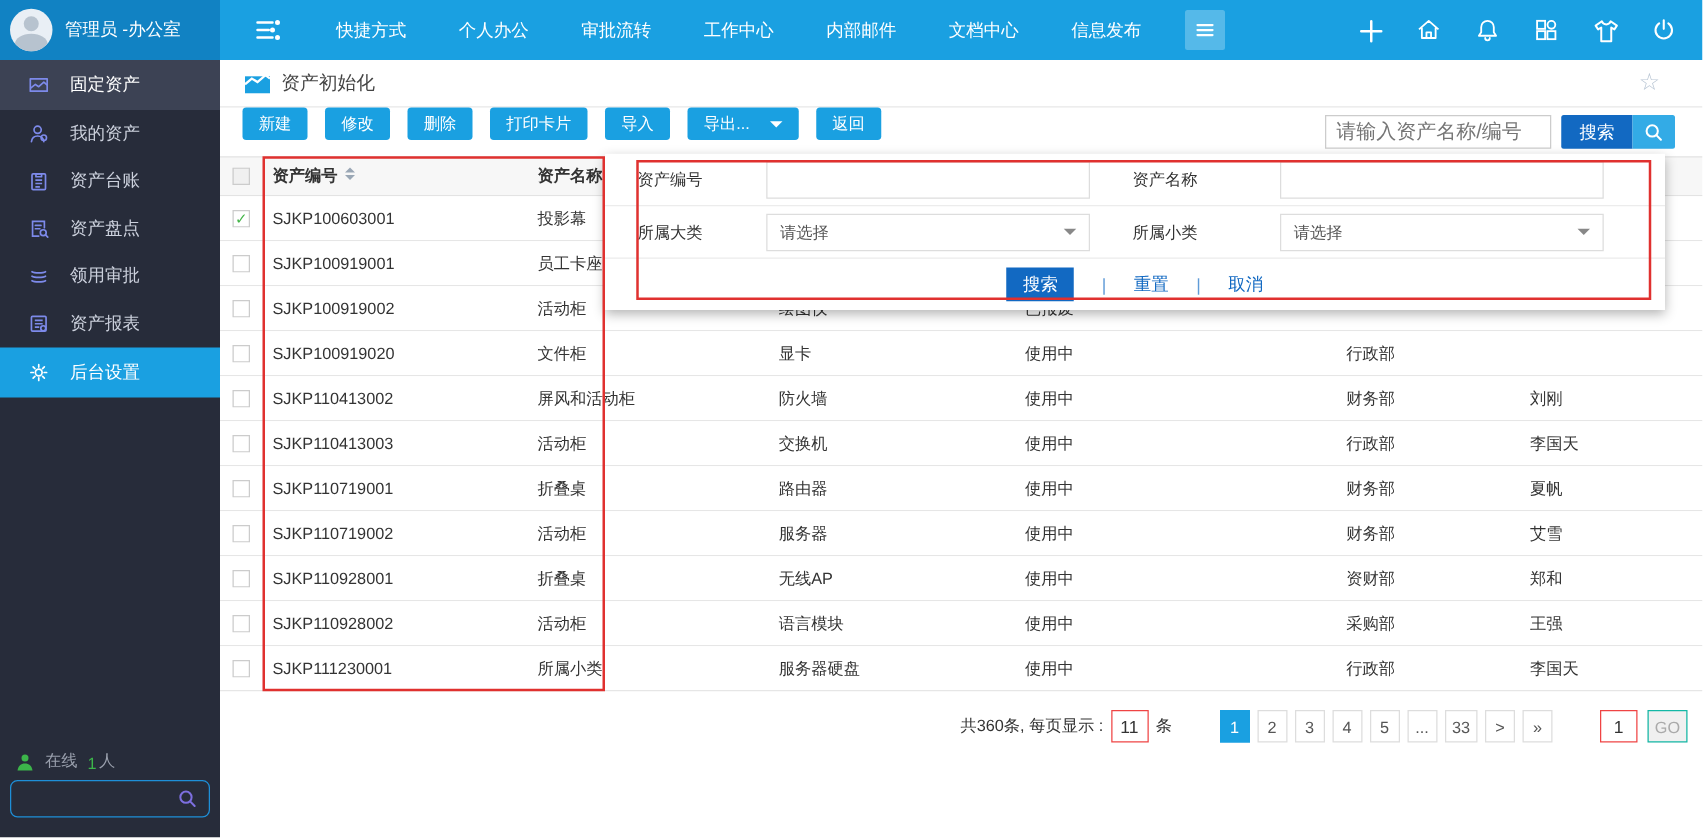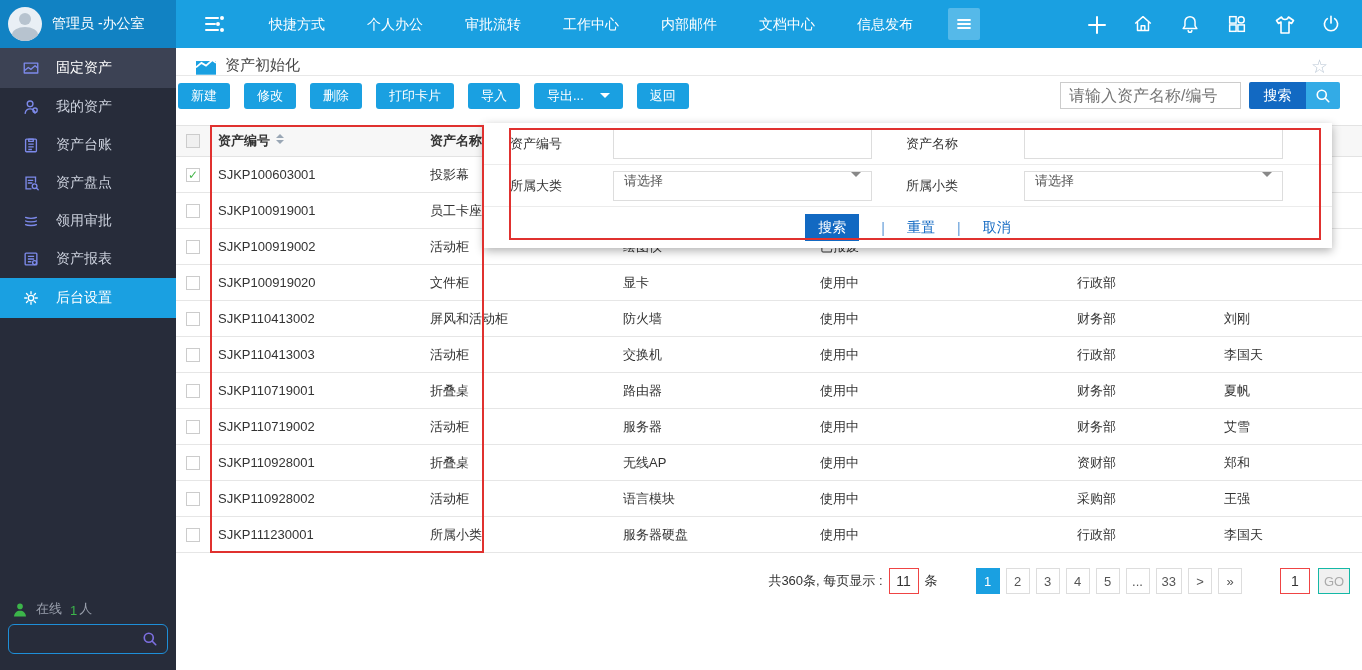--- a/index.html
+++ b/index.html
@@ -28,25 +28,25 @@
   .side-item.active{height:40px;background:var(--accent);color:#fff}
   .sic{width:18px;height:18px;flex:none}
   .online{position:absolute;left:12px;bottom:52px;display:flex;align-items:flex-end;gap:8px;font-size:13px;color:#9aa0ad}
   .online .num{color:var(--online-green)}
   .side-search{position:absolute;left:8px;bottom:16px;width:160px;height:30px;border:1px solid #1e8fd8;border-radius:6px;background:transparent;display:flex;align-items:center}
   .side-search input{flex:1;background:transparent;border:none;outline:none;color:#ccd1dd;padding:0 8px;font-size:13px;min-width:0}
   .side-search .mag{width:18px;height:18px;margin-right:8px;flex:none}
 
   
   .main{position:absolute;left:176px;top:48px;right:0;bottom:0;background:#fff}
-  .titlebar{height:28px;border-bottom:1px solid #e8e8e8;display:flex;align-items:flex-end;gap:9px;padding-left:20px;position:relative}
+  .titlebar{height:38px;border-bottom:1px solid #e8e8e8;display:flex;align-items:center;gap:9px;padding-left:20px;position:relative}
   .page-title{font-size:15px;color:#444}
   .star{position:absolute;right:34px;top:8px;font-size:19px;color:#b9c6d4;cursor:pointer;line-height:22px}
 
-  .toolbar{height:39px;display:flex;align-items:center;gap:14px;padding-left:2px;position:relative}
+  .toolbar{height:39px;display:flex;align-items:flex-start;gap:14px;padding-left:18px;position:relative}
   .tbtn{height:26px;background:var(--accent);color:#fff;border:none;border-radius:3px;padding:0 13px;font-size:13px;cursor:pointer;display:flex;align-items:center;gap:16px}
   .caret{width:0;height:0;border-left:5px solid transparent;border-right:5px solid transparent;border-top:5px solid #fff}
   .search-group{position:absolute;right:22px;top:6px;display:flex;align-items:stretch;height:27px}
   .search-group input{width:181px;border:1px solid #ccc;padding:0 8px;font-size:16px;color:#555;outline:none}
   .btn-search{width:57px;background:var(--accent-dark);color:#fff;border:none;border-radius:2px 0 0 2px;font-size:14px;cursor:pointer;margin-left:8px}
   .btn-mag{width:34px;background:#33abe6;border:none;border-radius:0 2px 2px 0;cursor:pointer;display:flex;align-items:center;justify-content:center}
 
   
   .tbl{position:absolute;left:0;right:0;top:77px}
   .thead{height:32px;background:#f7f7f7;border-top:1px solid #e3e3e3;border-bottom:1px solid #e3e3e3;display:flex;align-items:center;font-weight:bold;color:#333}
@@ -63,21 +63,21 @@
   .sort .up{border-bottom:4px solid #9aa7b5;margin-bottom:2px}
   .sort .dn{border-top:4px solid #9aa7b5}
 
   
   .fpanel{position:absolute;left:308px;top:75px;width:848px;height:125px;background:#fff;box-shadow:0 3px 9px rgba(0,0,0,.3);z-index:4}
   .frow{height:42px;display:flex;align-items:center;padding-left:26px;border-bottom:1px solid #ececec}
   .frow:last-child{border-bottom:none;height:41px;justify-content:center;padding-left:0;gap:22px}
   .flabel{width:103px;font-size:13px;color:#333}
   .flabel.second{width:118px;margin-left:34px}
   .finput{width:259px;height:30px;border:1px solid #ddd;outline:none;padding:0 8px;font-size:13px}
-  .fselect{width:259px;height:30px;border:1px solid #ddd;display:flex;justify-content:space-between;padding:0 10px;color:#555;font-size:13px;cursor:pointer}
+  .fselect{width:259px;height:30px;border:1px solid #ddd;display:flex;align-items:center;justify-content:space-between;padding:0 10px;color:#555;font-size:13px;cursor:pointer}
   .fselect .caret{border-top-color:#888}
   .fbtn{width:54px;height:27px;background:var(--accent-dark);color:#fff;border:none;font-size:14px;cursor:pointer}
   .flink{color:var(--accent-dark);font-size:14px;cursor:pointer}
   .fsep{color:#5f9bd8;font-size:14px}
 
   
   .pager{position:absolute;right:12px;top:520px;display:flex;align-items:center;gap:6px;color:#333;font-size:13px}
   .pgin{width:30px;height:26px;border:1px solid #ef4444;text-align:center;font-size:14px;color:#333;outline:none}
   .pg{min-width:24px;height:26px;border:1px solid #ddd;background:#fff;display:flex;align-items:center;justify-content:center;padding:0 5px;color:#555;cursor:pointer}
   .pg.on{background:var(--accent);border-color:var(--accent);color:#fff}

